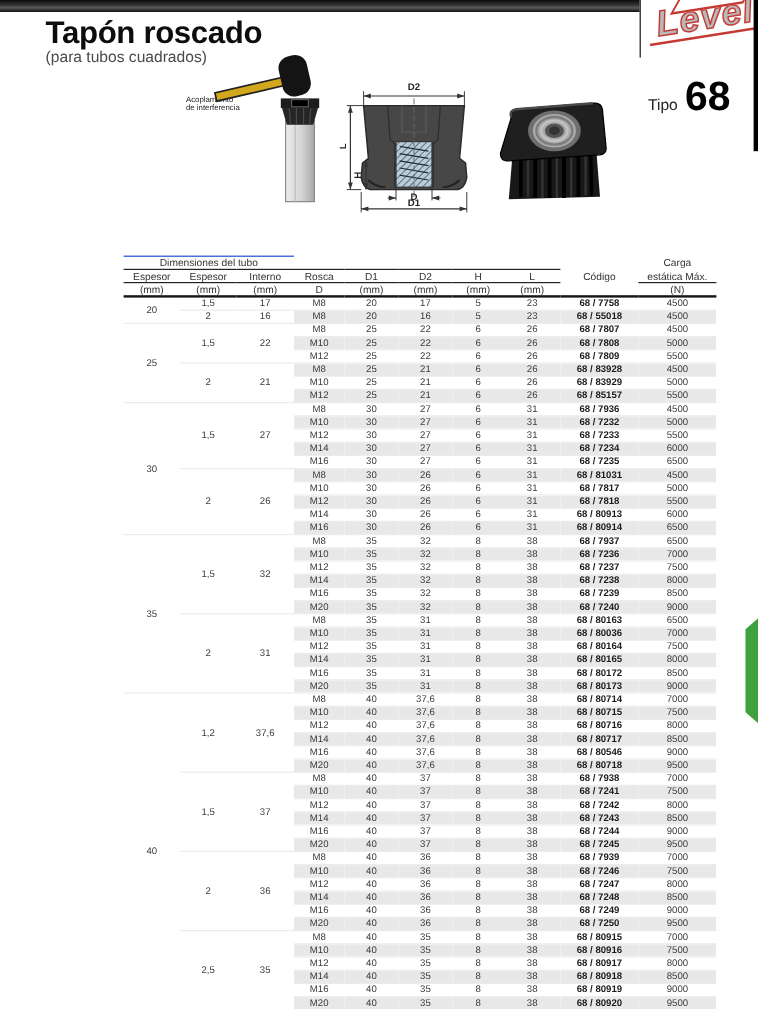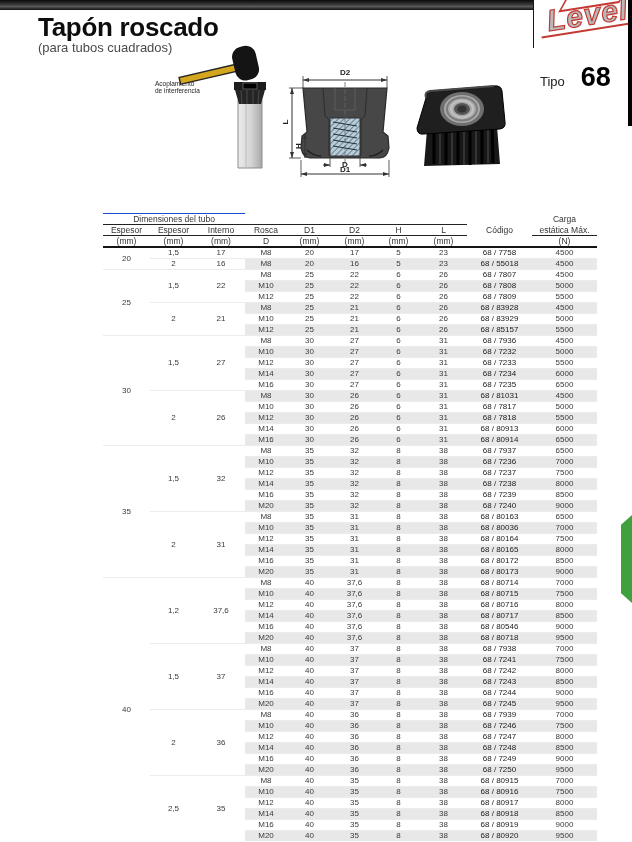--- a/index.html
+++ b/index.html
@@ -18,23 +18,23 @@
   .logo-swoosh{width:58px;height:11px;border:2px solid #c43a33;transform:skewX(-38deg);
                margin-left:26px;background:#fff;}
   .logo-text{font-weight:bold;font-style:italic;font-size:30px;line-height:28px;
              color:#b9b9b9;-webkit-text-stroke:1.2px #c43a33;margin-top:-7px;margin-left:8px;
              letter-spacing:1px;}
   .logo-underline{height:2px;background:#c43a33;width:120px;margin-top:0;}
 
   .title{position:absolute;left:38px;top:12px;font-size:26px;font-weight:bold;color:#0d0d0d;
          letter-spacing:-0.3px;}
   .subtitle{position:absolute;left:38px;top:40px;font-size:13px;color:#4a4a4a;}
-  .tipo{position:absolute;left:540px;top:62px;display:flex;align-items:baseline;gap:16px;}
+  .tipo{position:absolute;left:540px;top:62px;display:flex;align-items:baseline;gap:6px;}
   .tipo-label{font-size:13px;color:#222;}
-  .tipo-num{font-size:27px;font-weight:bold;color:#000;}
+  .tipo-num{font-size:34px;font-weight:bold;color:#000;}
 
   .annotation{position:absolute;left:155px;top:80px;font-size:6.5px;line-height:1.15;color:#222;}
 
   .green-tab{position:absolute;right:0;top:515px;width:11px;height:88px;background:#3ea13e;
              clip-path:polygon(100% 0,100% 100%,0 89%,0 11%);z-index:25;}
 
   svg text{font-family:"Liberation Sans",sans-serif;}
 
   
   #parts-table{position:absolute;left:103px;top:213px;width:494px;border-collapse:collapse;
@@ -46,21 +46,21 @@
   td.dimhead{border-top:1px solid #1d4ed8;border-bottom:1px solid #222;}
   td.mid-under{border-bottom:1px solid #222;}
   td.codigo-head{vertical-align:middle;border-bottom:2px solid #151515;font-size:8.5px;color:#333;}
   tr.hr2 td.u{border-bottom:1px solid #222;}
   tr.hr3 td{border-bottom:2px solid #151515;}
   #parts-table tbody td{border-top:1px solid #ececec;}
   tr.g-start td{border-top:1.6px solid #1a1a1a;}
   tr.s-start td{border-top:1.6px solid #1a1a1a;}
   td.dim{vertical-align:middle;background:#fff;}
   td.sh{background:#e8e8e8;}
-  td.code{text-align:left;padding-left:11px;font-weight:normal;color:#1a1a1a;margin-top:17px;}
+  td.code{text-align:left;padding-left:11px;font-weight:bold;color:#1a1a1a;margin-top:17px;}
 </style>
 </head>
 <body>
 
 <div id="page">
 
   <div class="topbar"></div>
   <div class="vline"></div>
 
   <div class="logo">

